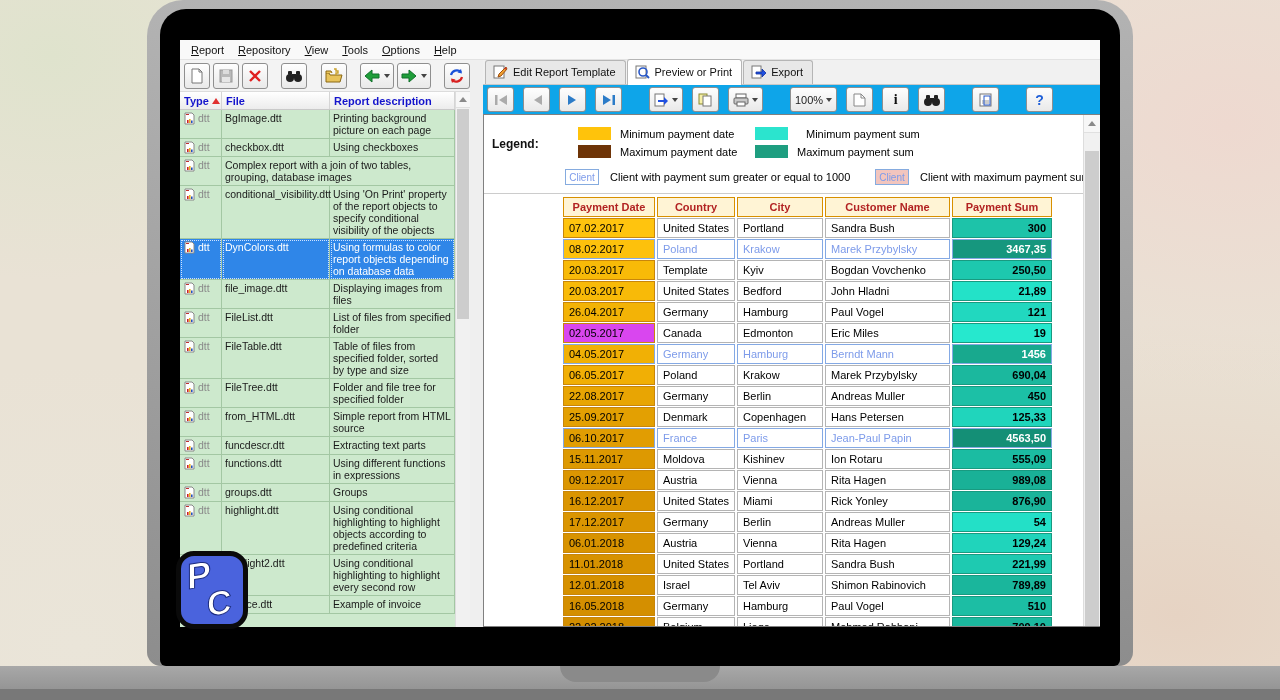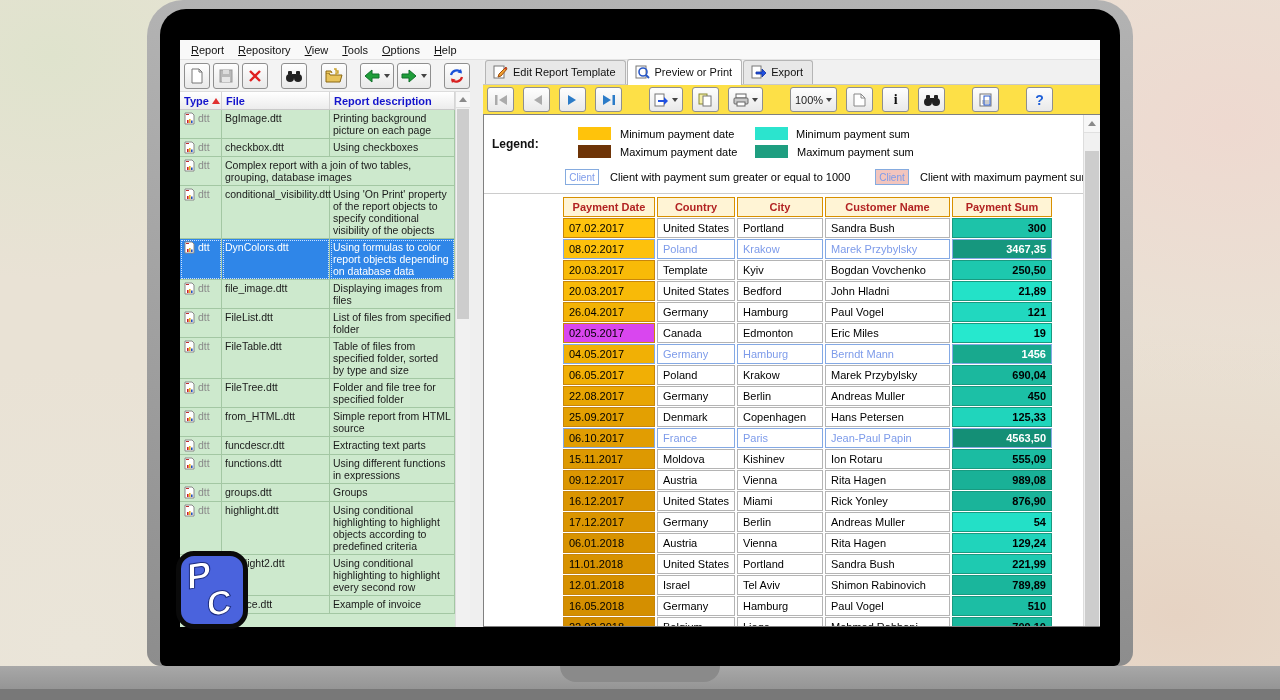--- a/index.html
+++ b/index.html
@@ -63,21 +63,21 @@
   .sc-up{width:0;height:0;border-left:4px solid transparent;border-right:4px solid transparent;border-bottom:5px solid #8a8a8a;}
   .sc-thumb{position:absolute;left:1px;right:1px;background:#cdcdcd;}
 
   
   .tabbar{height:24px;background:#f1f1f1;display:flex;align-items:flex-end;padding-left:2px;border-bottom:1px solid #c8c8c8;}
   .tab{display:flex;align-items:center;gap:5px;padding:3px 9px 4px 7px;border:1px solid #b5b5b5;border-bottom:none;
     border-radius:3px 3px 0 0;background:#e8e8e8;height:16px;margin-right:1px;}
   .tab.active{background:#fff;height:18px;position:relative;z-index:2;margin-bottom:-1px;}
 
   
-  .pv-toolbar{height:29px;background:#fde047;display:flex;align-items:center;padding-left:4px;gap:9px;}
+  .pv-toolbar{height:29px;background:#0ea5e9;display:flex;align-items:center;padding-left:4px;gap:9px;}
   .pv-btn{height:25px;min-width:27px;border:1px solid #8f8f8f;border-radius:3px;box-sizing:border-box;
     background:linear-gradient(180deg,#fefefe,#e9e9e9);display:flex;align-items:center;justify-content:center;gap:3px;}
   .pv-btn.w{padding:0 4px;}
   .pv-gap{width:9px;}
   .zoom-text{font-size:11px;color:#222;}
 
   
   .preview{flex:1;background:#fff;border:1px solid #808080;border-right:none;position:relative;overflow:hidden;}
   .legend{position:absolute;left:0;top:0;right:17px;height:78px;border-bottom:1px solid #ccc;}
   .legend-title{position:absolute;left:8px;top:22px;font-size:12px;font-weight:bold;}
@@ -545,21 +545,21 @@
 
       <div class="preview">
         <div class="legend">
           <div class="legend-title">Legend:</div>
 
           <span class="swatch" style="left: 94px; top: 12px; background: rgb(255, 195, 11);"></span>
           <span class="lg-label" style="left:136px;top:13px">Minimum payment date</span>
           <span class="swatch" style="left: 94px; top: 30px; background: rgb(110, 52, 7);"></span>
           <span class="lg-label" style="left:136px;top:31px">Maximum payment date</span>
           <span class="swatch" style="left: 271px; top: 12px; background: rgb(43, 228, 206);"></span>
-          <span class="lg-label" style="left:312px;top:13px">Minimum payment sum</span>
+          <span class="lg-label" style="left:322px;top:13px">Minimum payment sum</span>
           <span class="swatch" style="left: 271px; top: 30px; background: rgb(30, 158, 128);"></span>
           <span class="lg-label" style="left:313px;top:31px">Maximum payment sum</span>
 
           <span class="client-box" style="left: 81px; top: 54px; background: rgb(255, 255, 255); border-color: rgb(133, 171, 223); color: rgb(125, 155, 234);">Client</span>
           <span class="lg-label" style="left:126px;top:56px">Client with payment sum greater or equal to 1000</span>
           <span class="client-box" style="left: 391px; top: 54px; background: rgb(242, 197, 190); border-color: rgb(133, 171, 223); color: rgb(125, 155, 234);">Client</span>
           <span class="lg-label" style="left:436px;top:56px">Client with maximum payment sum</span>
         </div>
 
         <div class="report">

